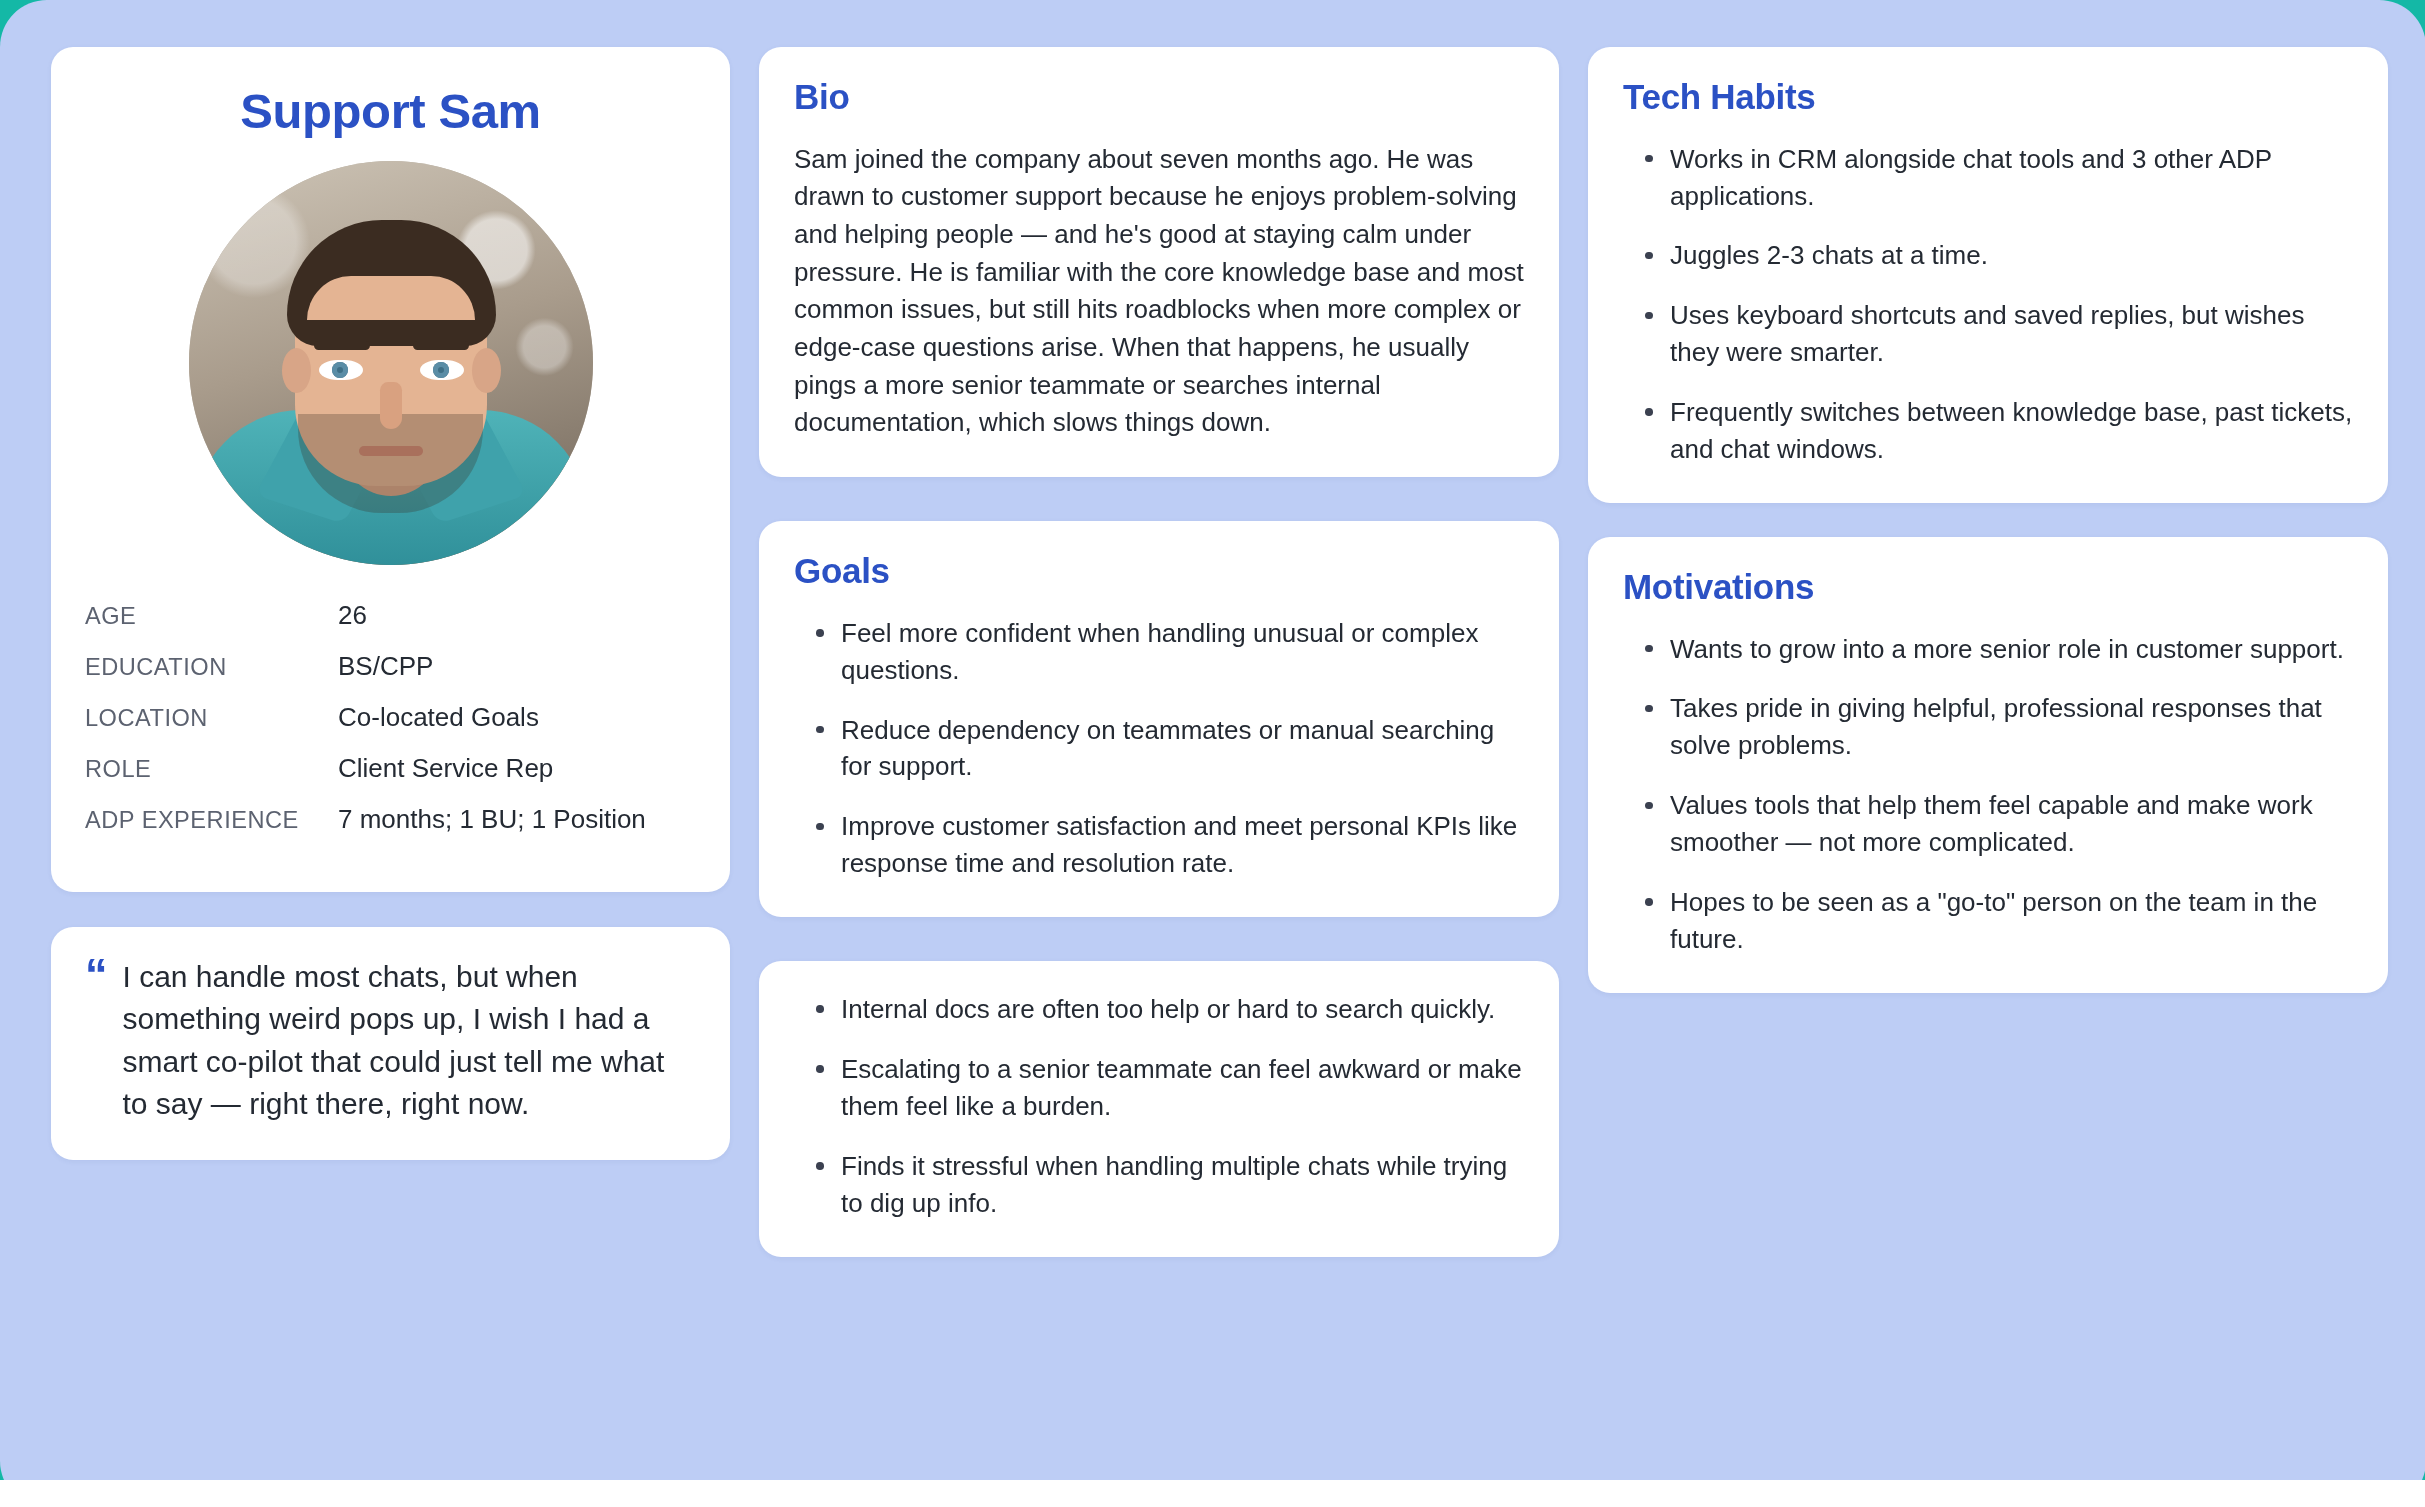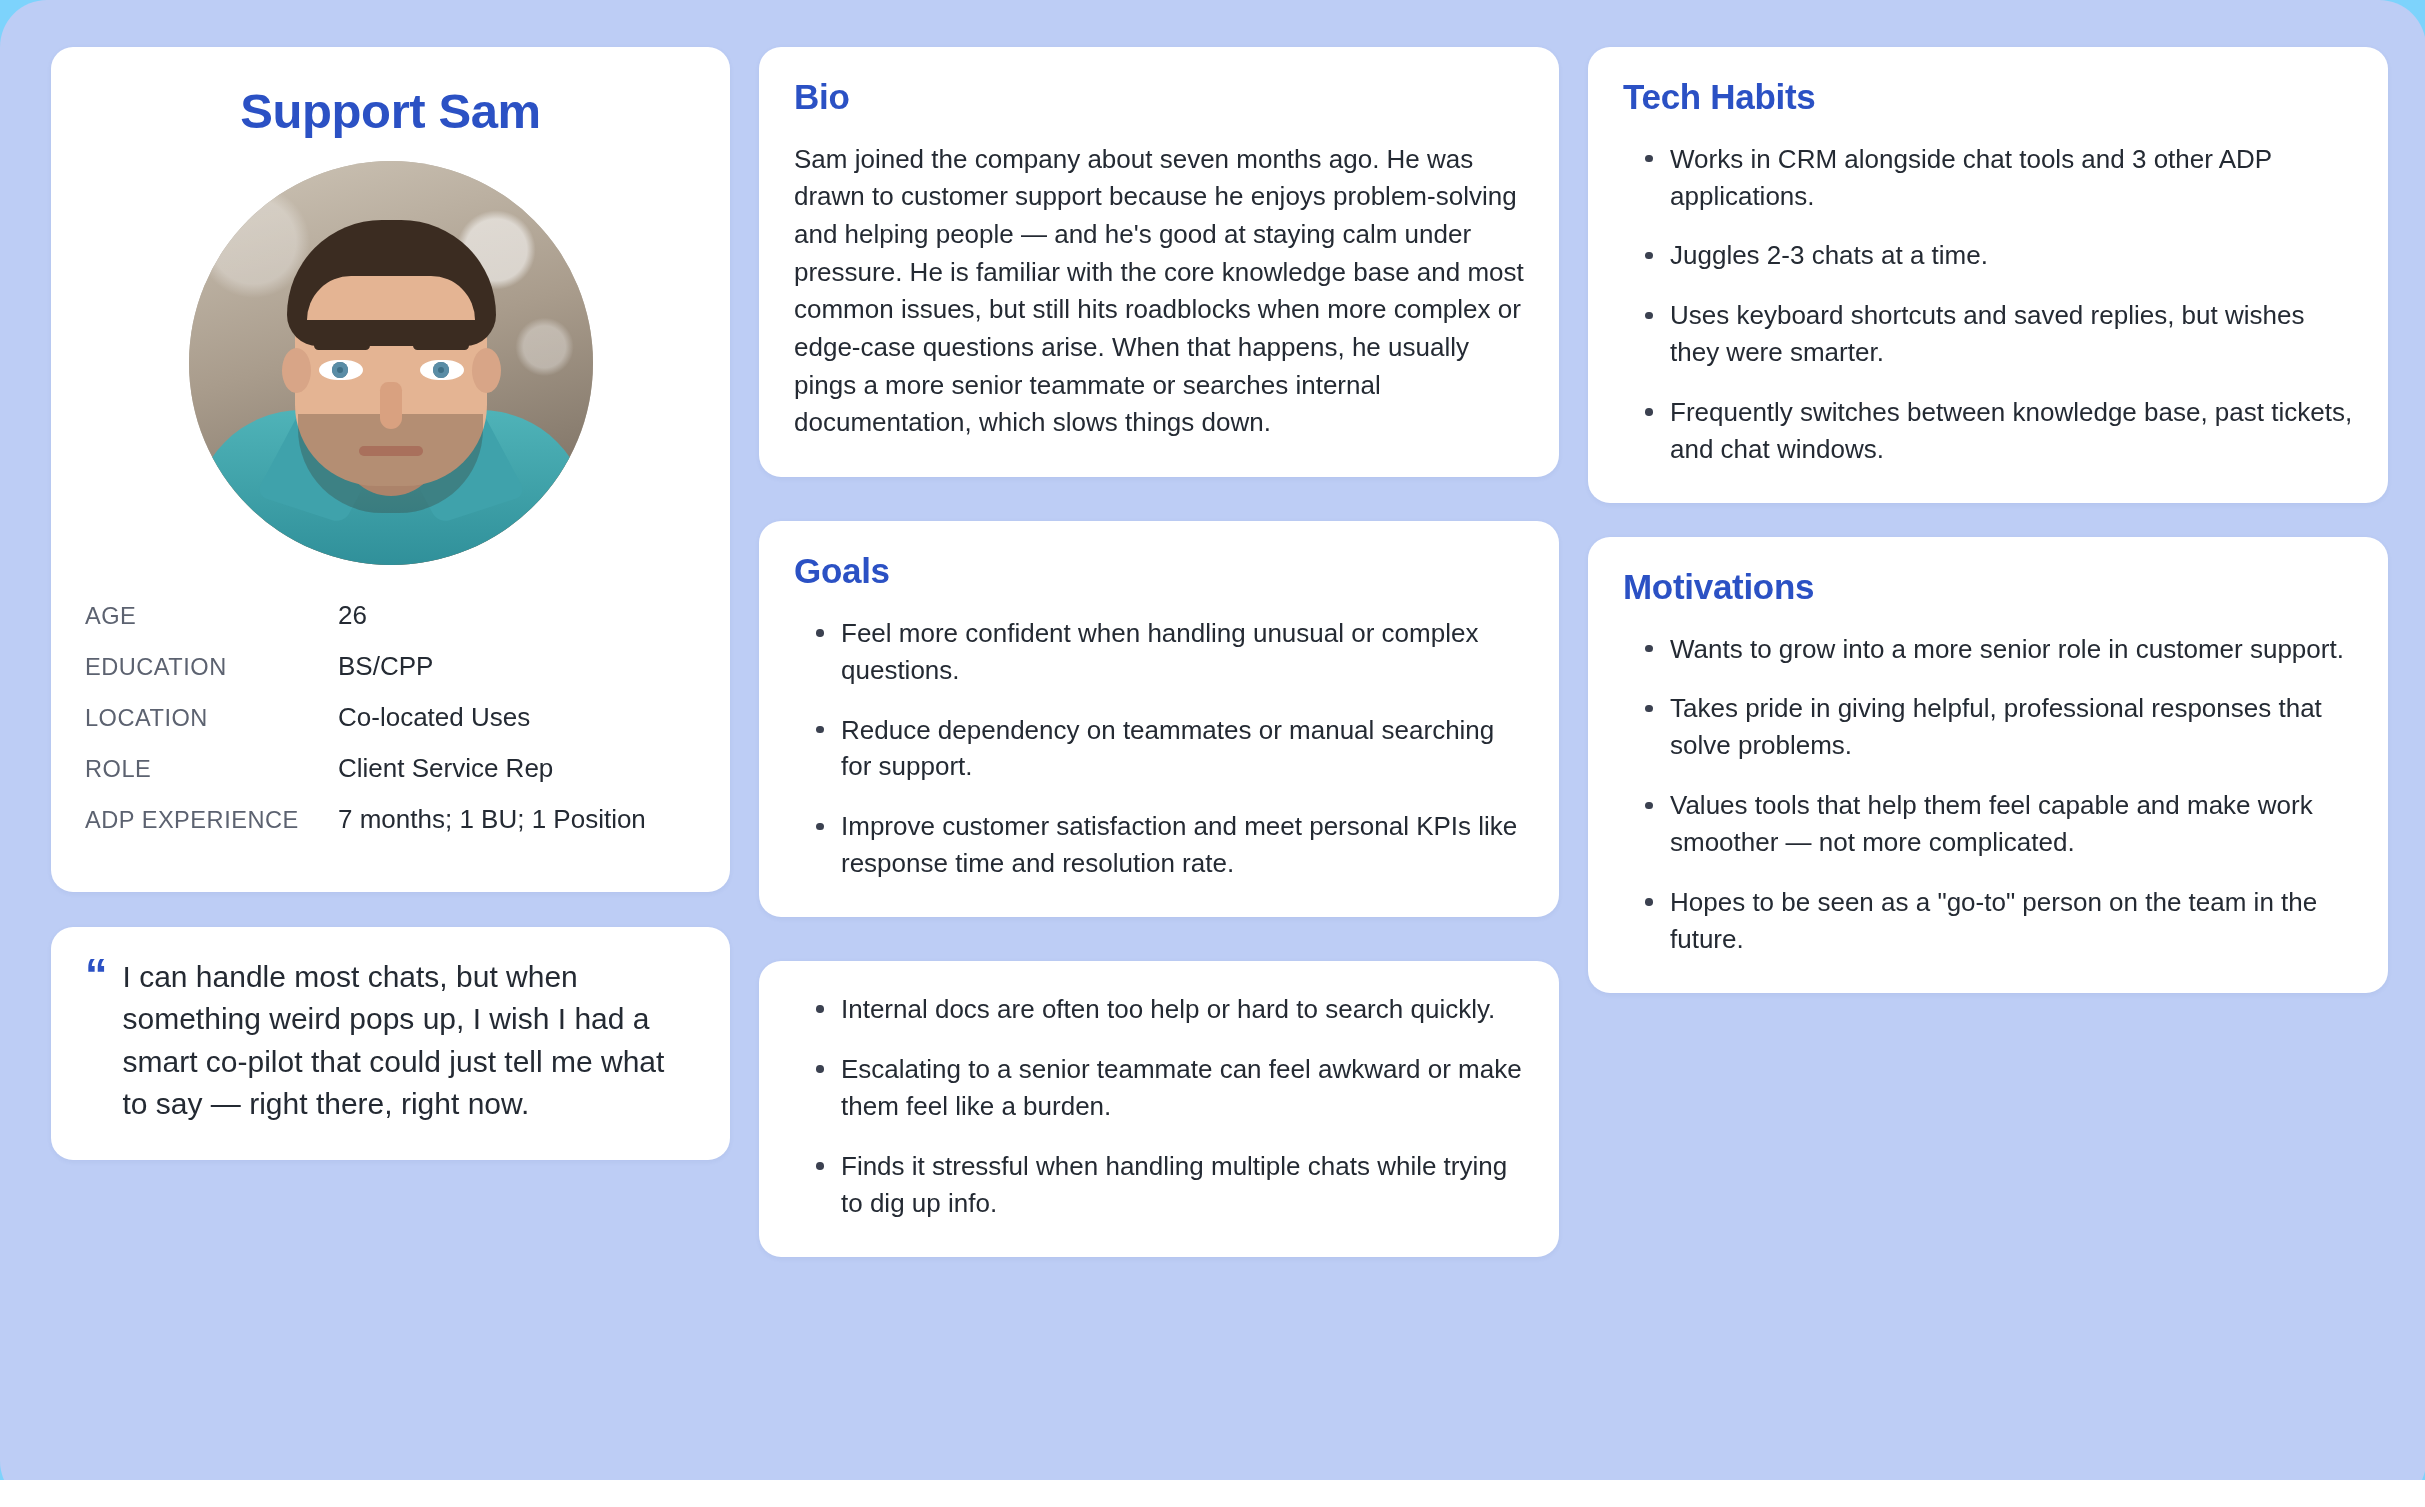--- a/index.html
+++ b/index.html
@@ -5,21 +5,21 @@
   * { box-sizing: border-box; }
   html, body {
     margin: 0;
     padding: 0;
     background: #ffffff;
     font-family: "Liberation Sans", sans-serif;
   }
   .page {
     width: 2426px;
     height: 1480px;
-    background: #7dd3fc;
+    background: #14b8a6;
     padding: 9px;
     position: relative;
   }
   .board {
     position: absolute;
     left: 0; top: 0;
     width: 2426px;
     height: 1508px;
     background: #bdcdf5;
     border-radius: 47px;
@@ -254,21 +254,21 @@
           <div class="fact-row">
             <div class="fact-label">AGE</div>
             <div class="fact-value">26</div>
           </div>
           <div class="fact-row">
             <div class="fact-label">EDUCATION</div>
             <div class="fact-value">BS/CPP</div>
           </div>
           <div class="fact-row">
             <div class="fact-label">LOCATION</div>
-            <div class="fact-value">Co-located Uses</div>
+            <div class="fact-value">Co-located Goals</div>
           </div>
           <div class="fact-row">
             <div class="fact-label">ROLE</div>
             <div class="fact-value">Client Service Rep</div>
           </div>
           <div class="fact-row">
             <div class="fact-label">ADP EXPERIENCE</div>
             <div class="fact-value">7 months; 1 BU; 1 Position</div>
           </div>
         </div>

